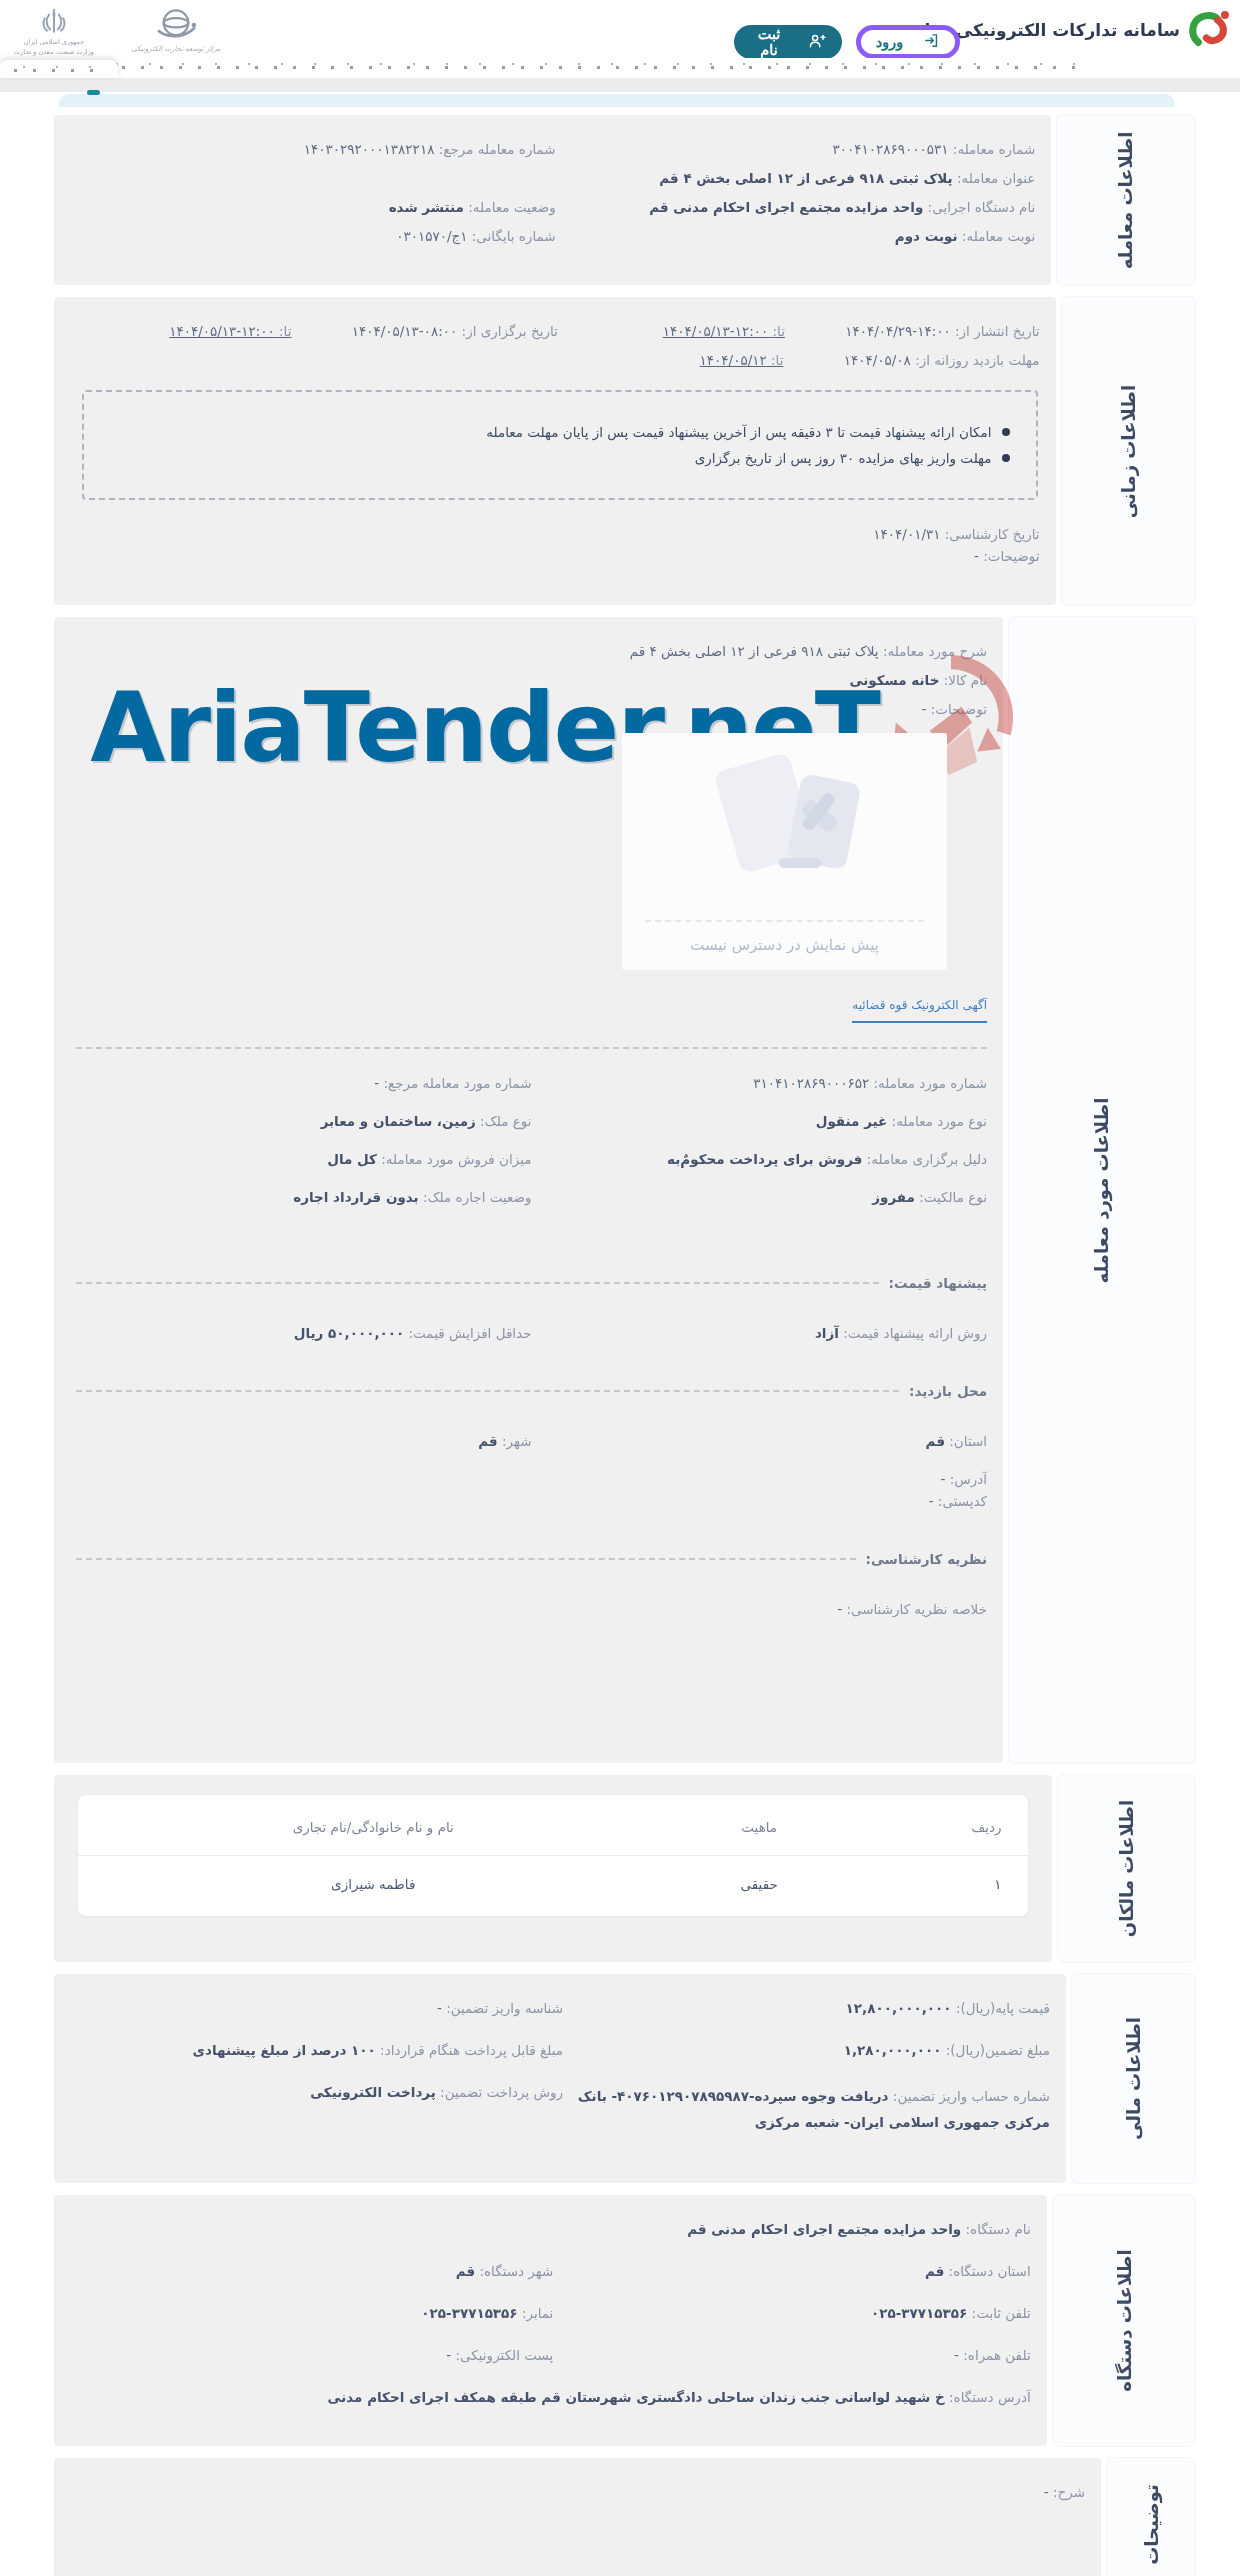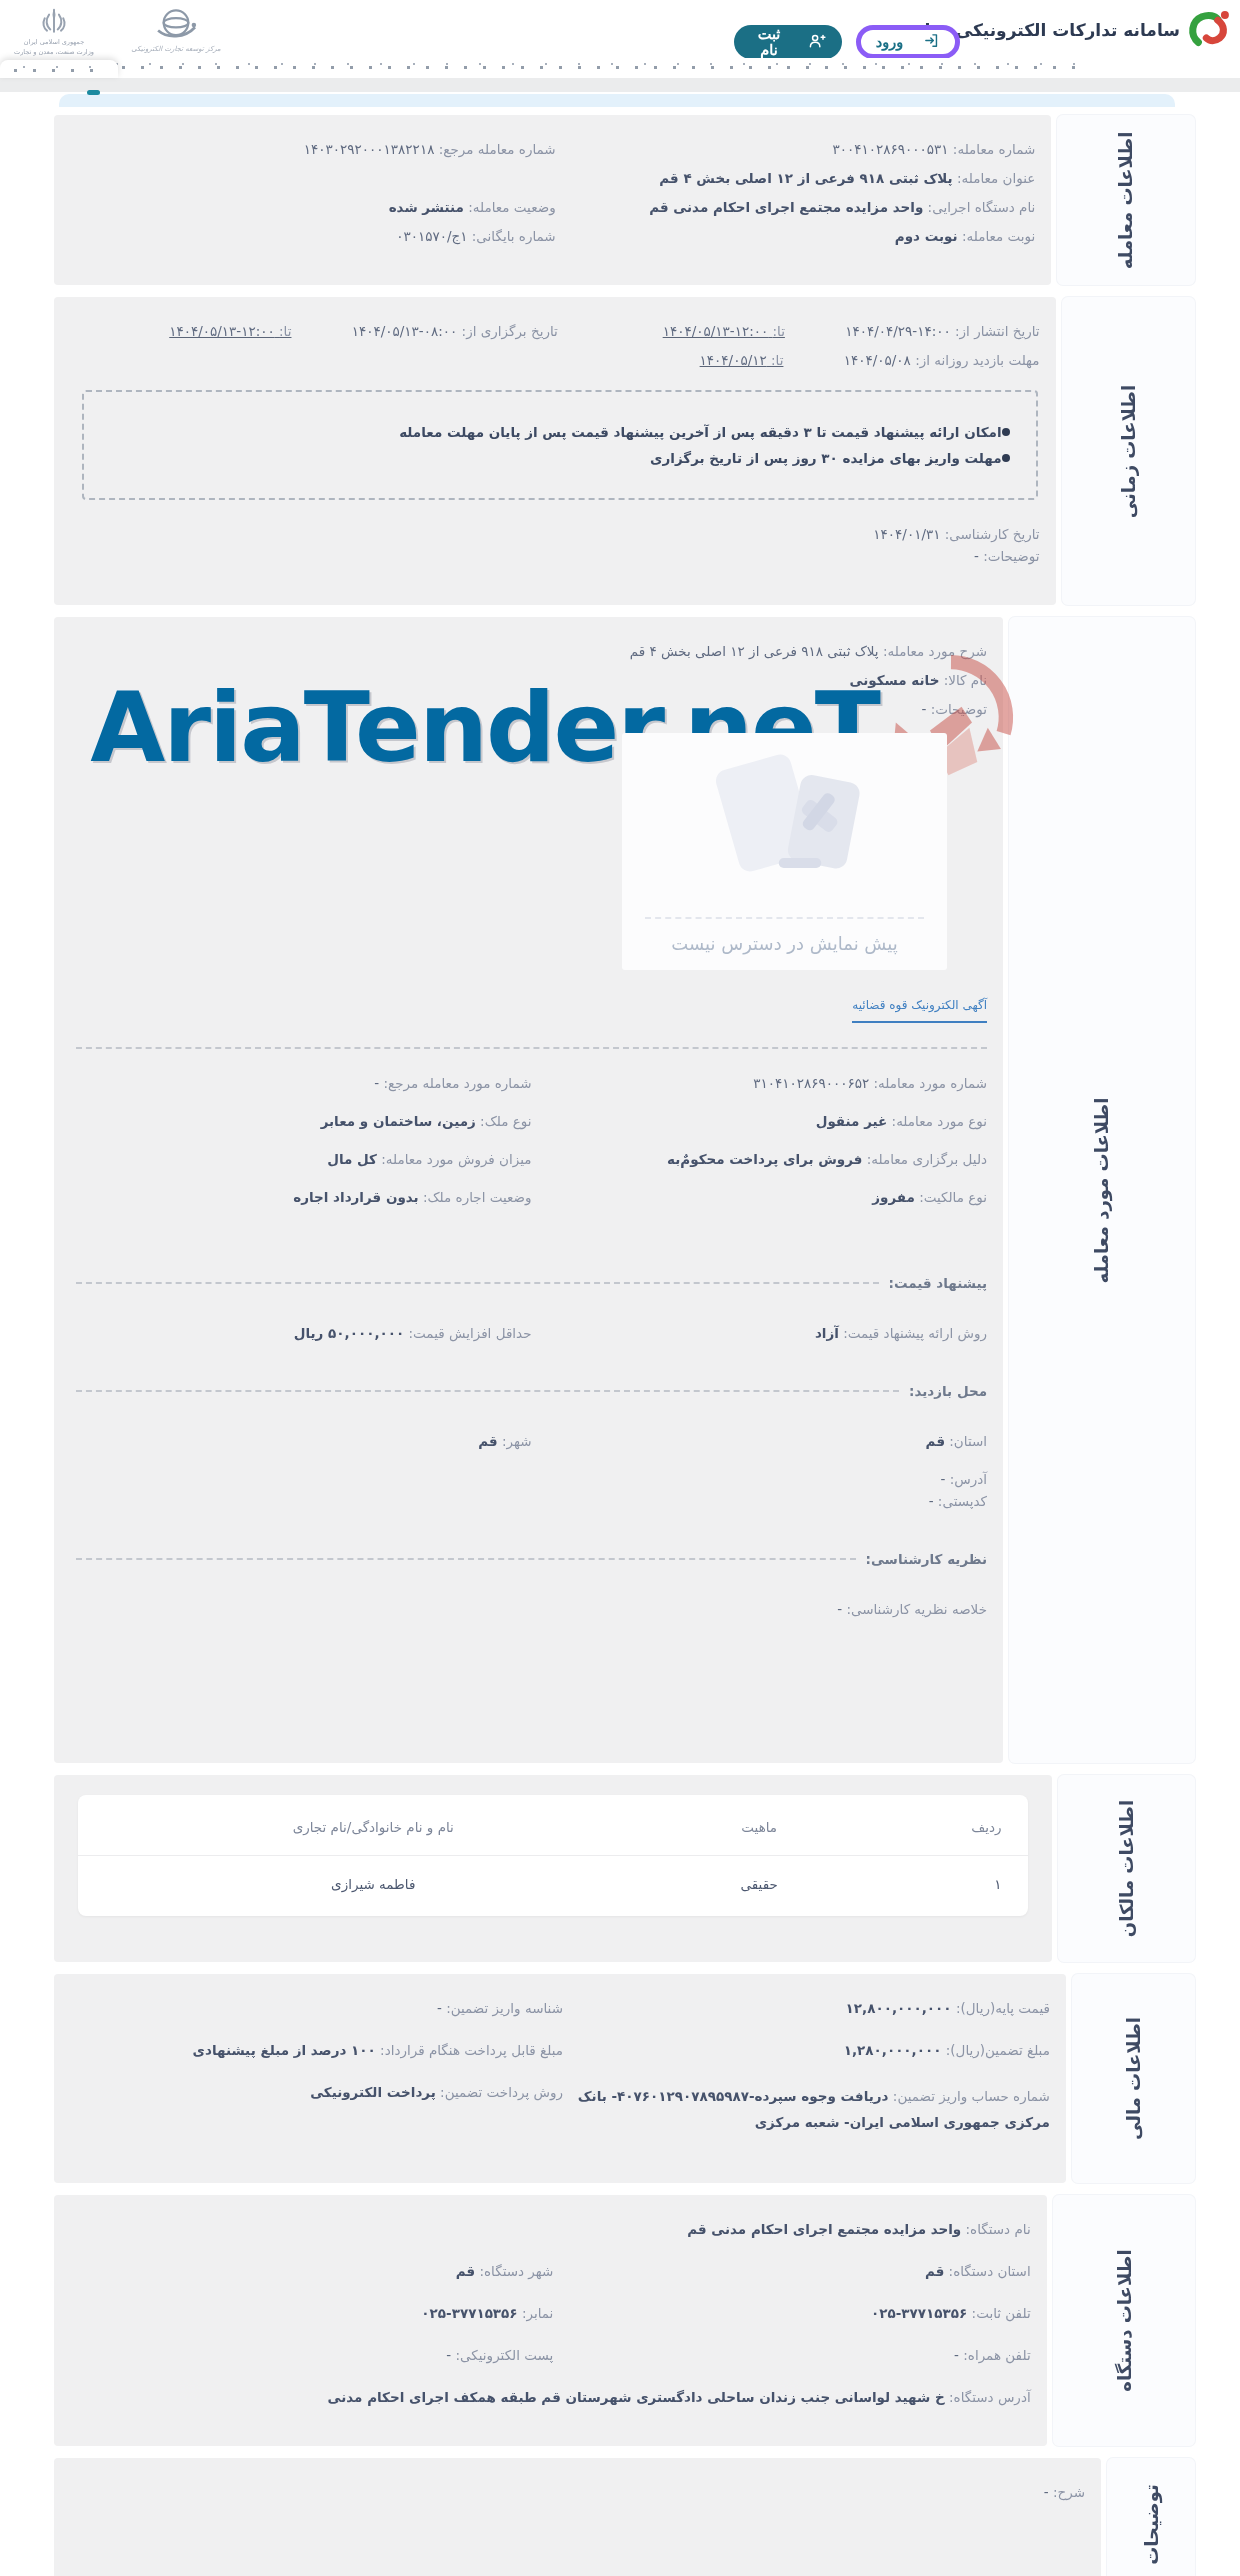--- a/index.html
+++ b/index.html
@@ -37,30 +37,30 @@
   .panel-body{flex:1;background:#f0f0f1;border-radius:4px;padding:26px 16px 28px 22px;box-sizing:border-box;position:relative;}
   .row{display:flex;align-items:flex-start;margin-bottom:13px;}
   .c{flex:1;min-width:0;}
   .lbl{color:#8b93a5;}
   .val{color:#5f6a80;font-weight:500;}
   .val.strong{color:#46526b;font-weight:bold;}
   .ltr{direction:ltr;unicode-bidi:isolate;}
   .pair2{margin-right:56px;text-decoration:underline;}
   
   .dash-box{border:2px dashed #aeb5bf;border-radius:4px;margin:22px 2px 26px 6px;padding:22px 26px;}
-  .dash-box .b-row{display:flex;align-items:center;gap:0;margin:10px 0;color:#3d4a63;font-weight:bold;font-size:13.5px;}
+  .dash-box .b-row{display:flex;align-items:center;gap:10px;margin:10px 0;color:#3d4a63;font-weight:normal;font-size:13.5px;}
   .bullet-dot{width:8px;height:8px;border-radius:50%;background:#2f3b52;flex:0 0 8px;}
   .divider{display:flex;align-items:center;gap:10px;margin-bottom:26px;}
   .divider .dlabel{color:#6f7a8d;font-weight:bold;white-space:nowrap;}
   .divider .dline{flex:1;border-top:2px dashed #c3c7ce;height:0;}
   
   .imgbox{width:325px;height:237px;background:#fcfcfd;border-radius:3px;margin:16px 40px 26px 0;
      display:flex;flex-direction:column;align-items:center;justify-content:flex-end;padding-bottom:16px;box-sizing:border-box;position:relative;overflow:hidden;}
   .imgbox .dashline{width:86%;border-top:2px dashed #e3e6ed;margin-bottom:14px;}
-  .imgbox .cap{color:#aeb9c9;font-size:18px;}
+  .imgbox .cap{color:#aeb9c9;font-size:15px;}
   .imgbox svg{position:absolute;top:10px;left:50%;transform:translateX(-50%);}
   .link-row{margin:4px 0 24px 0;}
   .jud-link{display:inline-block;color:#3f7fc1;font-size:12px;padding-bottom:9px;border-bottom:2px solid #3f7fc1;cursor:pointer;}
   .watermark{position:absolute;top:26px;right:-14px;left:120px;height:319px;pointer-events:none;display:flex;align-items:flex-start;gap:6px;flex-direction:row;}
   .wm-text{font-size:97px;font-weight:bold;color:#0369a1;letter-spacing:-2px;direction:ltr;
      text-shadow:2px 2px 0 #c6c7cd,-1px -1px 0 #f0f1f4;margin-top:28px;}
   .wm-shield{opacity:.5;margin-top:6px;}
   
   .owners-card{background:#fff;border-radius:8px;margin:2px 8px 18px 2px;padding:4px 0;box-shadow:0 1px 3px rgba(0,0,0,.05);}
   .t-row{display:flex;padding:20px 26px;}

